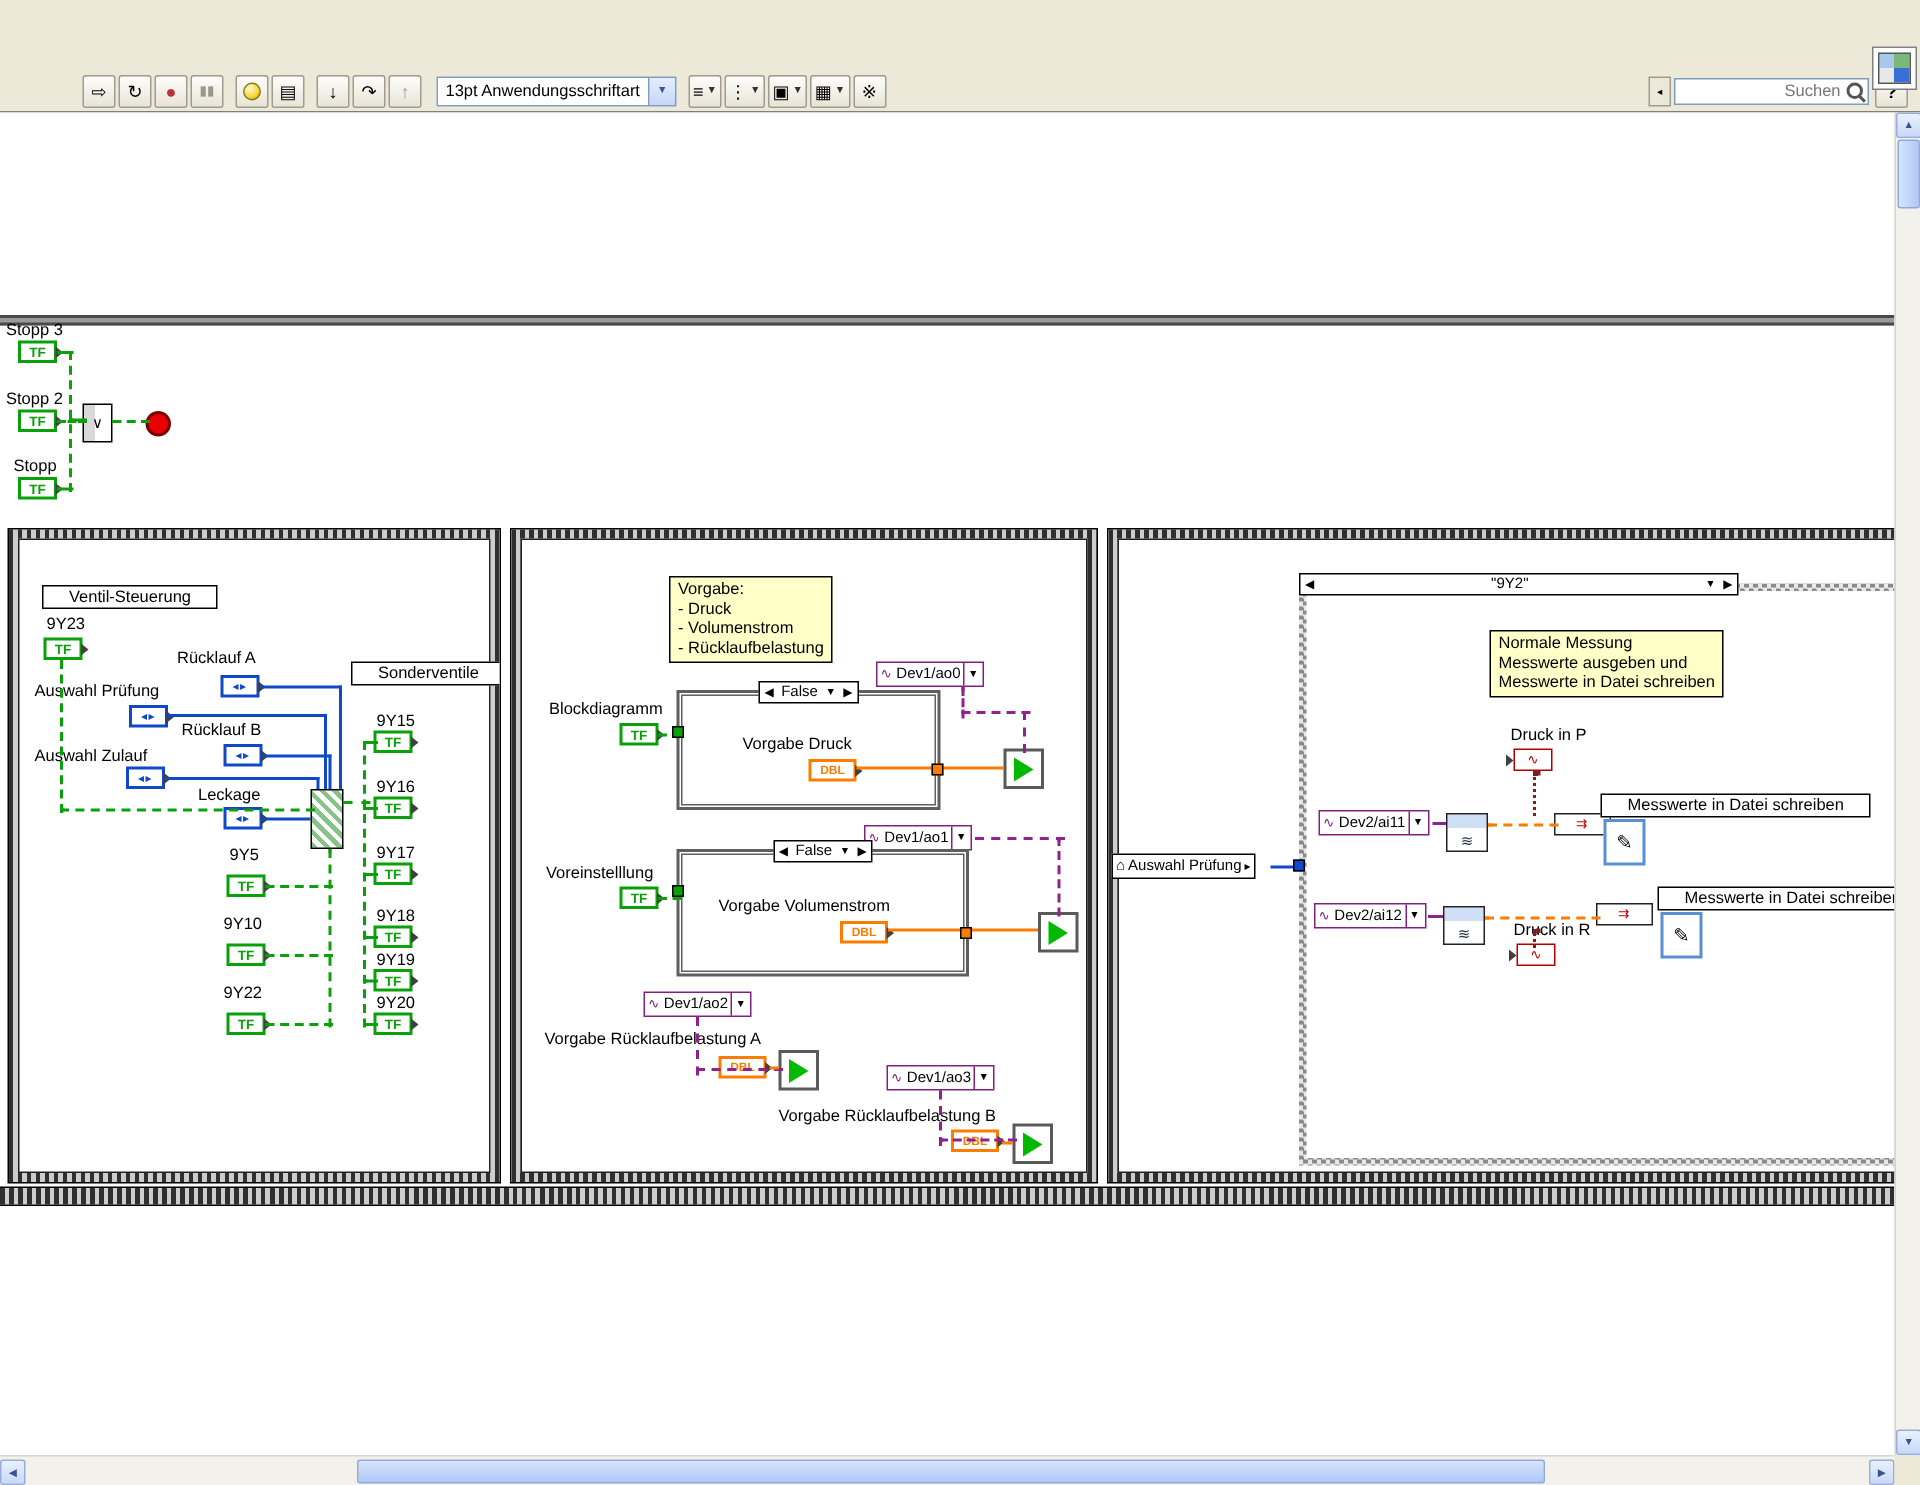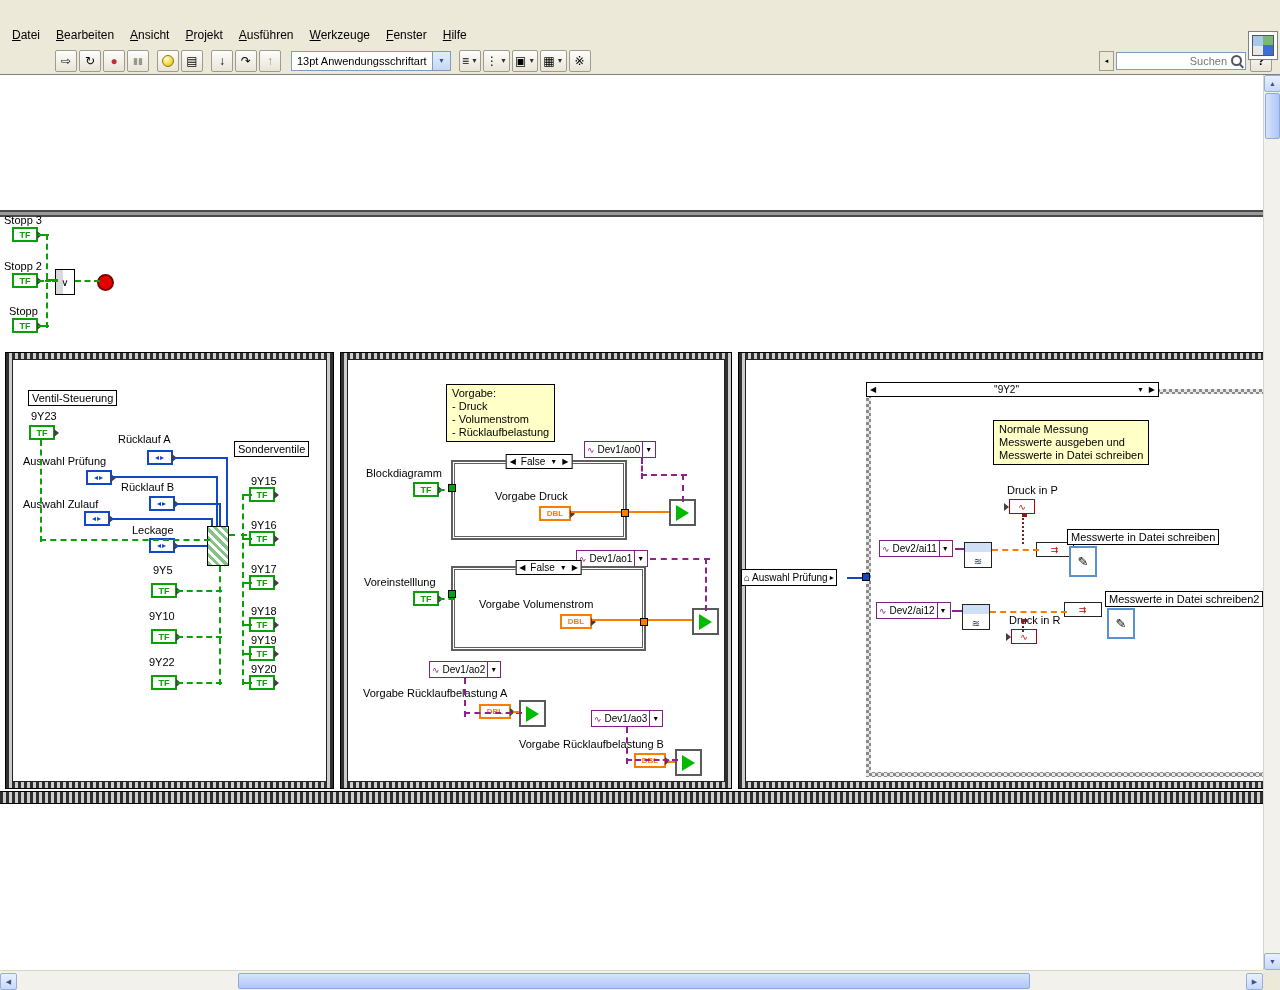--- a/index.html
+++ b/index.html
@@ -41,21 +41,21 @@
   .diagram{position:absolute;top:75px;left:0;width:1263px;height:895px;background:#fff;overflow:hidden;}
   .strip1{position:absolute;left:0;width:1263px;height:7px;background:#9a9a9a;border-top:2px solid #4a4a4a;border-bottom:2px solid #4a4a4a;box-sizing:border-box;}
   .strip2{position:absolute;left:0;width:1263px;height:13px;background:repeating-linear-gradient(90deg,#2f2f2f 0 3px,#cdcdcd 3px 6px);border-top:1px solid #000;border-bottom:1px solid #000;box-sizing:border-box;}
 
   .film{position:absolute;top:277px;height:437px;box-sizing:border-box;background:repeating-linear-gradient(90deg,#2f2f2f 0 3px,#cdcdcd 3px 6px);border:1px solid #000;overflow:hidden;}
   .film-bg{position:absolute;inset:6px;background:#fff;border:1px solid #222;}
   .dotc{position:absolute;background:repeating-conic-gradient(#8a8a8a 0% 25%,#e8e8e8 0% 50%) 0 0/6px 6px;}
   .dotc-bg{position:absolute;inset:5px;background:#fff;}
 
   .lbl{position:absolute;font-size:11px;white-space:nowrap;}
-  .boxlbl{position:absolute;background:#fff;border:1px solid #000;font-size:11px;padding:1px 3px;white-space:nowrap;}
+  .boxlbl{position:absolute;background:#fff;border:1px solid #000;font-size:11px;padding:1px 17px;white-space:nowrap;}
   .comment{position:absolute;background:#FFFFC8;border:1px solid #000;font-size:11px;padding:2px 5px;white-space:pre-line;line-height:13px;}
 
   .tf{position:absolute;width:26px;height:15px;box-sizing:border-box;border:2px solid #0AA00A;background:#fff;color:#0AA00A;font-size:9px;font-weight:bold;display:flex;align-items:center;justify-content:center;text-align:right;}
   .tf::after,.enumt::after,.dblt::after{content:"";position:absolute;right:-6px;top:50%;margin-top:-4px;border-left:5px solid #404040;border-top:4px solid transparent;border-bottom:4px solid transparent;}
   .enumt{position:absolute;width:26px;height:15px;box-sizing:border-box;border:2px solid #1048C8;background:#fff;color:#1048C8;font-size:8px;font-weight:bold;display:flex;align-items:center;justify-content:center;letter-spacing:1px;}
   .dblt{position:absolute;width:32px;height:15px;box-sizing:border-box;border:2px solid #FB7D00;background:#fff;color:#FB7D00;font-size:8px;font-weight:bold;display:flex;align-items:center;justify-content:center;}
   .daqn{position:absolute;height:17px;box-sizing:border-box;border:1px solid #80207F;background:#fff;display:flex;align-items:center;font-size:10px;padding:0 1px;white-space:nowrap;}
   .daqn .wvg{color:#80207F;font-size:9px;padding:0 1px;}
   .daqn .lab{padding:0 2px;}
   .daqn .dd{border-left:1px solid #80207F;font-size:7px;padding:0 2px;height:100%;display:flex;align-items:center;}
@@ -99,30 +99,20 @@
   .vthumb{position:absolute;left:1px;top:18px;width:15px;height:46px;background:linear-gradient(90deg,#D6E4FC,#AFC7F5);border:1px solid #8FA9DE;border-radius:2px;box-sizing:border-box;}
   .hthumb{position:absolute;left:238px;top:2px;width:792px;height:16px;background:linear-gradient(180deg,#D6E4FC,#AFC7F5);border:1px solid #8FA9DE;border-radius:2px;box-sizing:border-box;}
   .corner{position:absolute;right:0;bottom:0;width:17px;height:20px;background:#ECE9D8;}
 </style>
 </head>
 <body>
 
 <div class="window">
 
 
-  <div class="menubar">
-    <span class="mi">Datei</span>
-    <span class="mi">Bearbeiten</span>
-    <span class="mi">Ansicht</span>
-    <span class="mi">Projekt</span>
-    <span class="mi">Ausführen</span>
-    <span class="mi">Werkzeuge</span>
-    <span class="mi">Fenster</span>
-    <span class="mi">Hilfe</span>
-  </div>
 
   <div class="toolbarbar">
     <span class="tbbtn">
         <span>⇨</span>
       </span>
     <span class="tbbtn">
         <span>↻</span>
       </span>
     <span class="tbbtn">
         <span class="redg">●</span>

